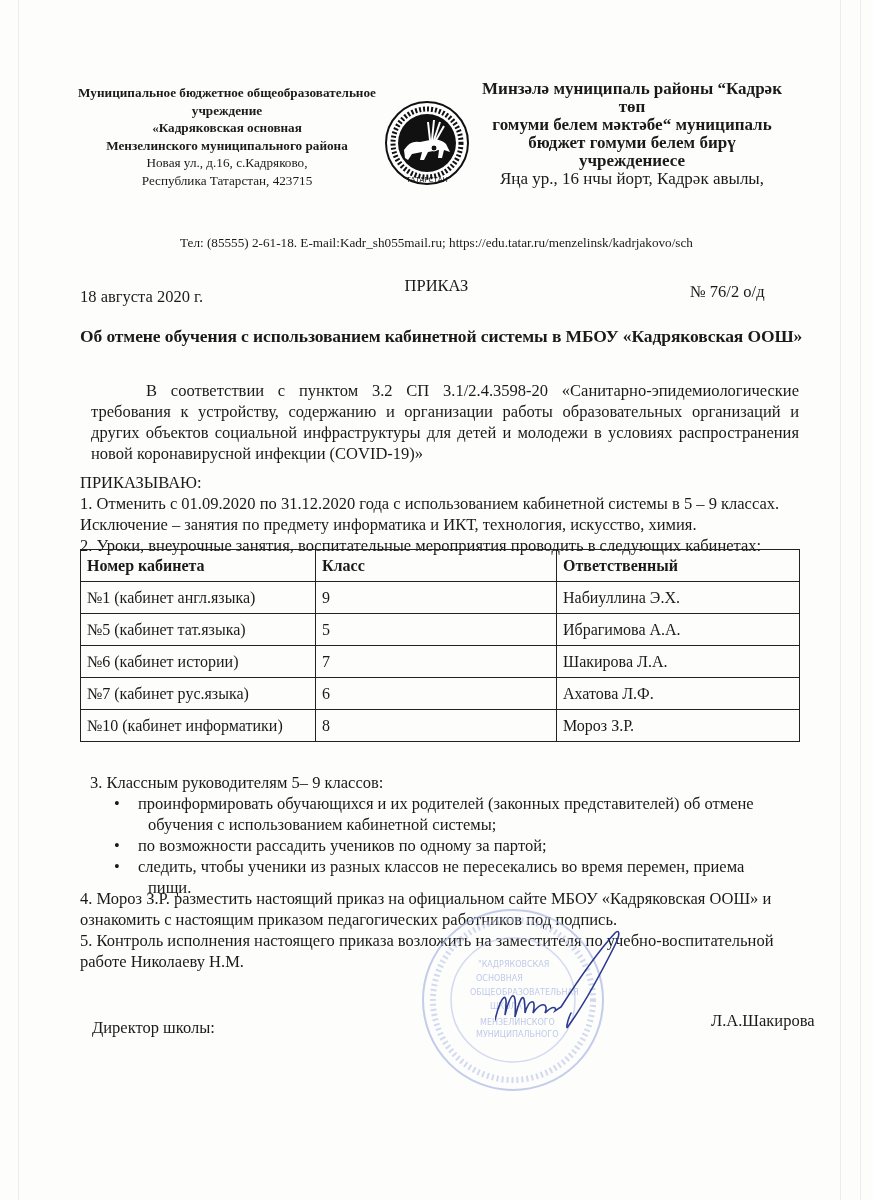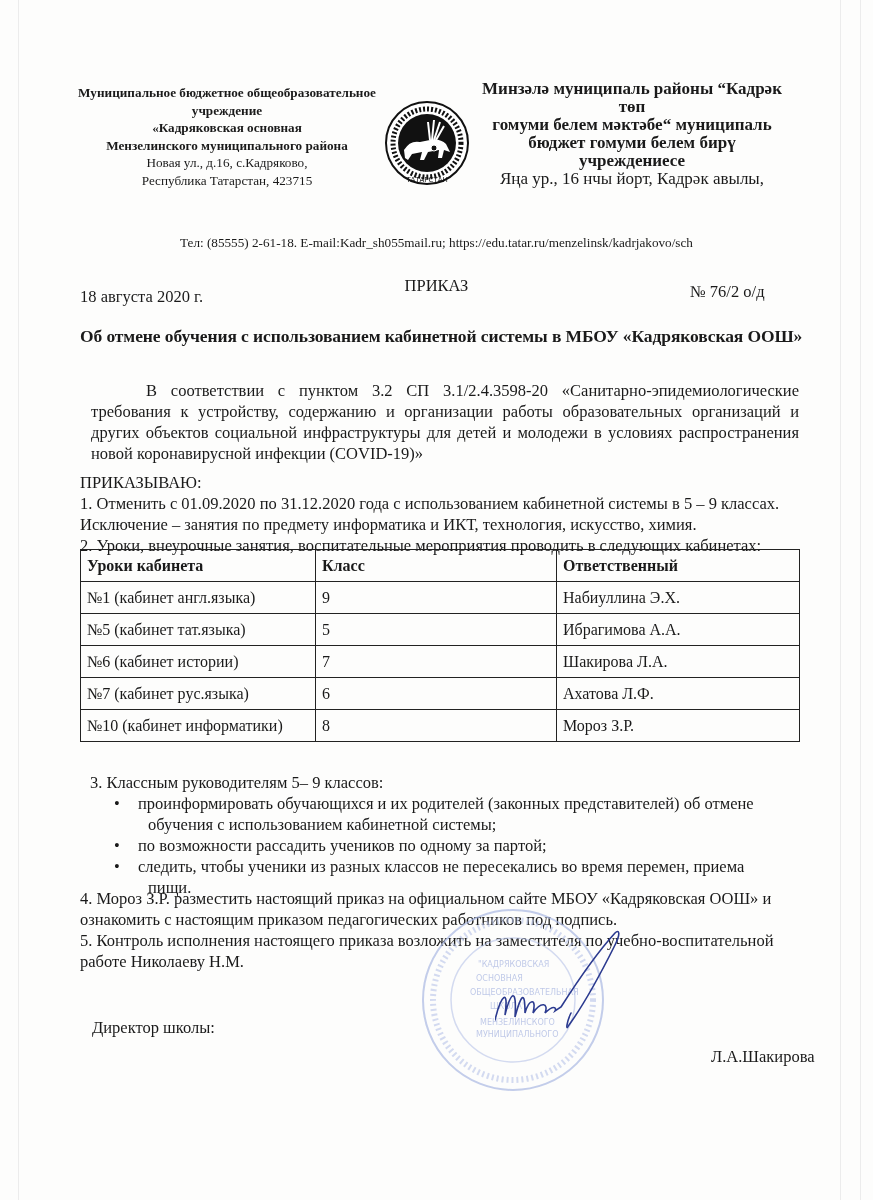--- a/index.html
+++ b/index.html
@@ -38,21 +38,21 @@
     table.rooms th { font-weight:bold; }
     .col1 { width:222px; } .col2 { width:228px; }
     .item3 { left:90px; top:772px; width:720px; }
     .item3 ul { margin:0; padding-left:48px; list-style:none; }
     .item3 li { position:relative; text-align:justify; }
     .item3 li .bullet { position:absolute; left:-24px; top:0; }
     .item3 li .cont { padding-left:10px; display:block; }
     .items45 { left:80px; top:888px; width:740px; }
     .items45 div { white-space:nowrap; }
     .director { left:92px; top:1018px; font-size:16.5px; }
-    .director-name { left:711px; top:1011px; font-size:16.5px;margin-top:36px; }
+    .director-name { left:711px; top:1011px; font-size:16.5px; }
     .stamp { left:418px; top:905px; width:190px; height:190px; }
     .signature { left:495px; top:925px; width:150px; height:120px; }
   </style>
 </head>
 <body>
 
 <div class="scanline" style="left:18px"></div>
 <div class="scanline" style="left:840px"></div>
 <div class="scanline" style="left:860px"></div>
 
@@ -98,21 +98,21 @@
 <div class="abs orders body-text">
   <div>ПРИКАЗЫВАЮ:</div>
   <div>1. Отменить с 01.09.2020 по 31.12.2020 года с использованием кабинетной системы в 5 – 9 классах.</div>
   <div>Исключение – занятия по предмету информатика и ИКТ, технология, искусство, химия.</div>
   <div>2. Уроки, внеурочные занятия, воспитательные мероприятия проводить в следующих кабинетах:</div>
 </div>
 
 <table class="rooms">
   <tbody>
       <tr>
-    <th class="col1">Уроки кабинета</th>
+    <th class="col1">Номер кабинета</th>
     <th class="col2">Класс</th>
     <th>Ответственный</th>
   </tr>
   <tr>
     <td>№1 (кабинет англ.языка)</td>
     <td>9</td>
     <td>Набиуллина Э.Х.</td>
   </tr>
   <tr>
     <td>№5 (кабинет тат.языка)</td>

